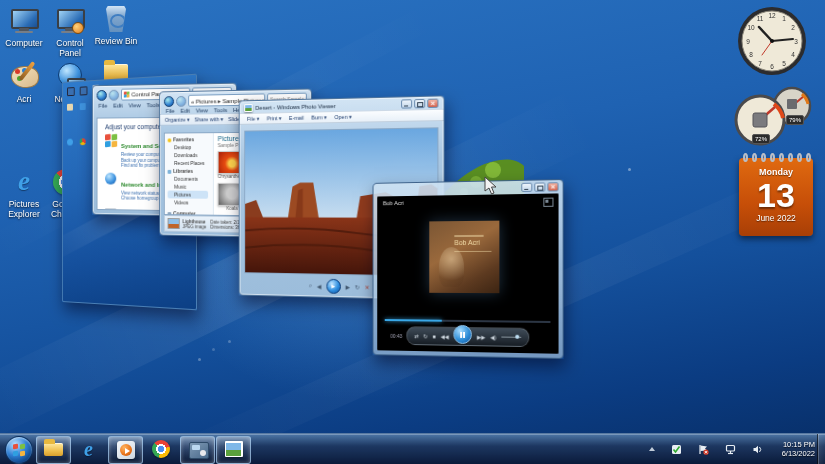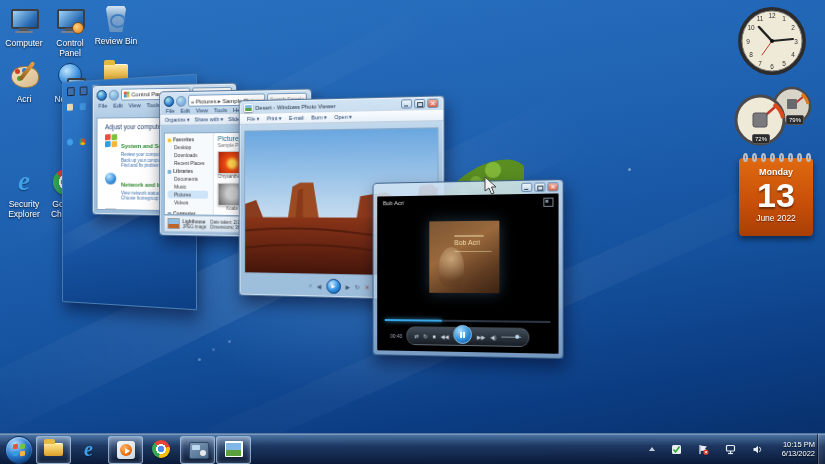--- a/index.html
+++ b/index.html
@@ -266,21 +266,21 @@
     <div>Network</div>
   </div>
   <div class="dicon" style="left:93px;top:58px;">
     <div class="glyph">
         <div class="folder"></div>
       </div>
     <div></div>
   </div>
   <div class="dicon" style="left:1px;top:167px;">
     <div class="glyph"><span class="e-ie">e</span></div>
-    <div>Security Explorer</div>
+    <div>Pictures Explorer</div>
   </div>
   <div class="dicon" style="left:43px;top:167px;">
     <div class="glyph">
         <div class="chrome-ic"></div>
       </div>
     <div>Google Chrome</div>
   </div>
 
   <svg class="gadget" style="left:736px;top:5px;" width="72" height="72">
     <circle cx="36" cy="36" r="34" fill="#2c2c2e"></circle>

